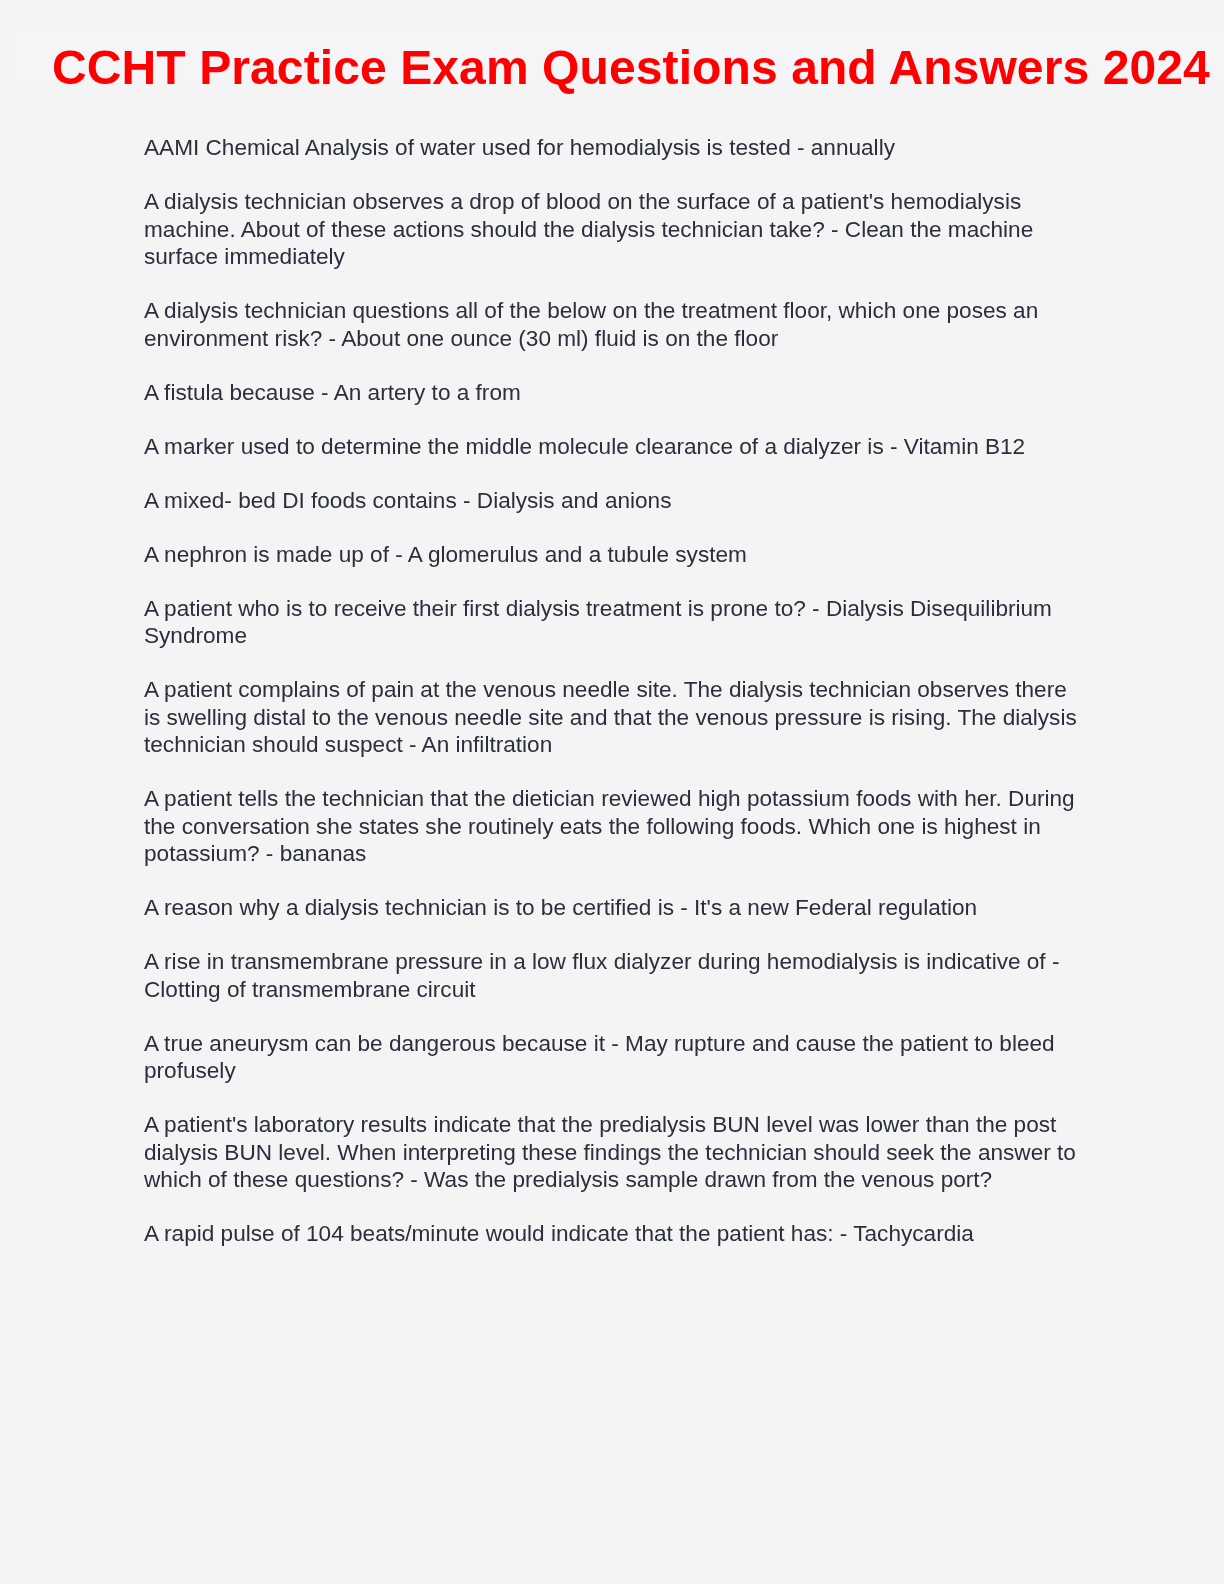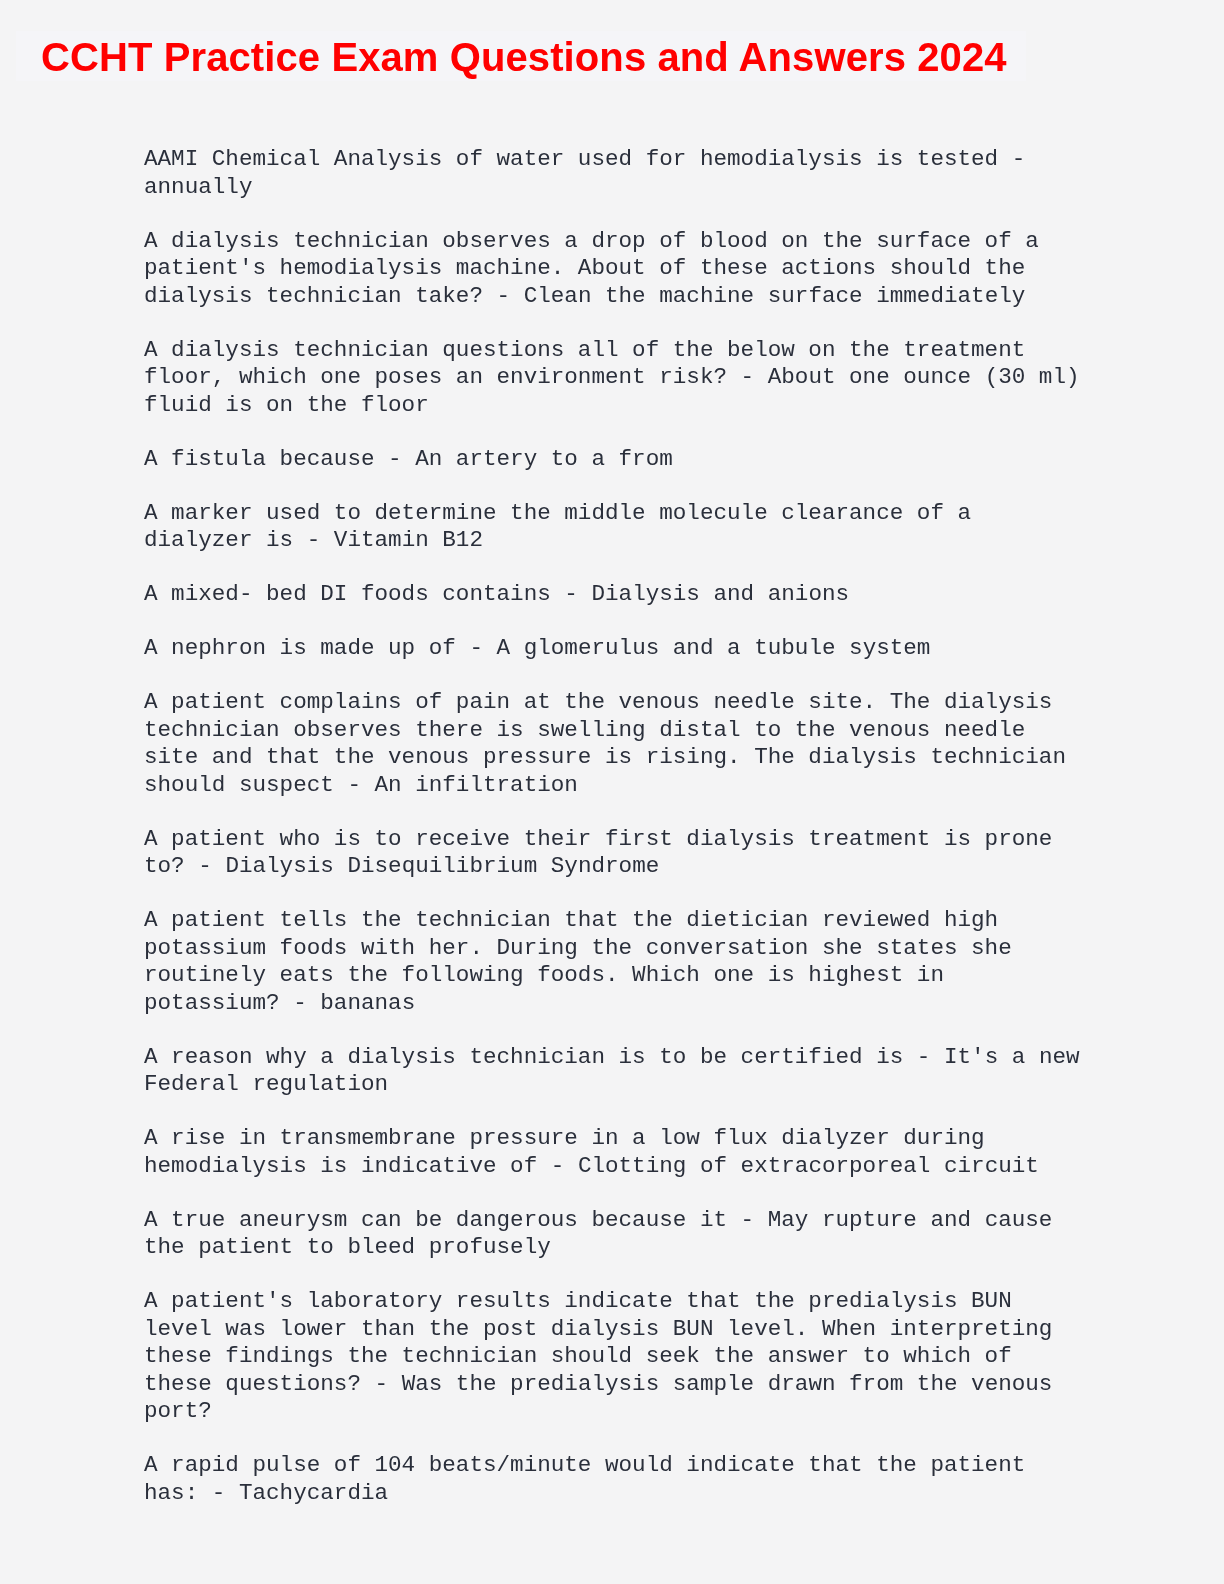--- a/index.html
+++ b/index.html
@@ -16,37 +16,36 @@
   }
   .title-wrap {
     position: absolute;
     left: 16px;
     top: 31px;
     padding: 0 18px 0 24px;
     background: #f5f5f8;
     height: 50px;
   }
   .title {
-    margin: 1px;
+    margin: 12px;
     font-family: "Liberation Sans", sans-serif;
     font-weight: bold;
-    font-size: 40px;
+    font-size: 48px;
     line-height: 56px;
     color: #ff0000;
     letter-spacing: 0.1px;
     white-space: nowrap;
     position: relative;
     top: -3px;
   }
   .qa-list {
     position: absolute;
     left: 144px;
-    top: 146px;
+    top: 134px;
     width: 940px;
-    font-family: Liberation Mono, monospace;
   }
   .qa-item {
     margin: 0 0 26.5px 0;
     font-size: 22.6px;
     line-height: 27.5px;
     color: #2a2f3b;
   }
 </style>
 </head>
 <body>
@@ -56,21 +55,21 @@
 </div>
 
 <div class="qa-list">
   <p class="qa-item"><span>AAMI Chemical Analysis of water used for hemodialysis is tested</span><span> - </span><span>annually</span></p>
   <p class="qa-item"><span>A dialysis technician observes a drop of blood on the surface of a patient's hemodialysis machine. About of these actions should the dialysis technician take?</span><span> - </span><span>Clean the machine surface immediately</span></p>
   <p class="qa-item"><span>A dialysis technician questions all of the below on the treatment floor, which one poses an environment risk?</span><span> - </span><span>About one ounce (30 ml) fluid is on the floor</span></p>
   <p class="qa-item"><span>A fistula because</span><span> - </span><span>An artery to a from</span></p>
   <p class="qa-item"><span>A marker used to determine the middle molecule clearance of a dialyzer is</span><span> - </span><span>Vitamin B12</span></p>
   <p class="qa-item"><span>A mixed- bed DI foods contains</span><span> - </span><span>Dialysis and anions</span></p>
   <p class="qa-item"><span>A nephron is made up of</span><span> - </span><span>A glomerulus and a tubule system</span></p>
+  <p class="qa-item"><span>A patient who is to receive their first dialysis treatment is prone to?</span><span> - </span><span>Dialysis Disequilibrium Syndrome</span></p>
   <p class="qa-item"><span>A patient complains of pain at the venous needle site. The dialysis technician observes there is swelling distal to the venous needle site and that the venous pressure is rising. The dialysis technician should suspect</span><span> - </span><span>An infiltration</span></p>
-  <p class="qa-item"><span>A patient who is to receive their first dialysis treatment is prone to?</span><span> - </span><span>Dialysis Disequilibrium Syndrome</span></p>
   <p class="qa-item"><span>A patient tells the technician that the dietician reviewed high potassium foods with her. During the conversation she states she routinely eats the following foods. Which one is highest in potassium?</span><span> - </span><span>bananas</span></p>
   <p class="qa-item"><span>A reason why a dialysis technician is to be certified is</span><span> - </span><span>It's a new Federal regulation</span></p>
-  <p class="qa-item"><span>A rise in transmembrane pressure in a low flux dialyzer during hemodialysis is indicative of</span><span> - </span><span>Clotting of extracorporeal circuit</span></p>
+  <p class="qa-item"><span>A rise in transmembrane pressure in a low flux dialyzer during hemodialysis is indicative of</span><span> - </span><span>Clotting of transmembrane circuit</span></p>
   <p class="qa-item"><span>A true aneurysm can be dangerous because it</span><span> - </span><span>May rupture and cause the patient to bleed profusely</span></p>
   <p class="qa-item"><span>A patient's laboratory results indicate that the predialysis BUN level was lower than the post dialysis BUN level. When interpreting these findings the technician should seek the answer to which of these questions?</span><span> - </span><span>Was the predialysis sample drawn from the venous port?</span></p>
   <p class="qa-item"><span>A rapid pulse of 104 beats/minute would indicate that the patient has:</span><span> - </span><span>Tachycardia</span></p>
 </div>
 
 </body></html>

